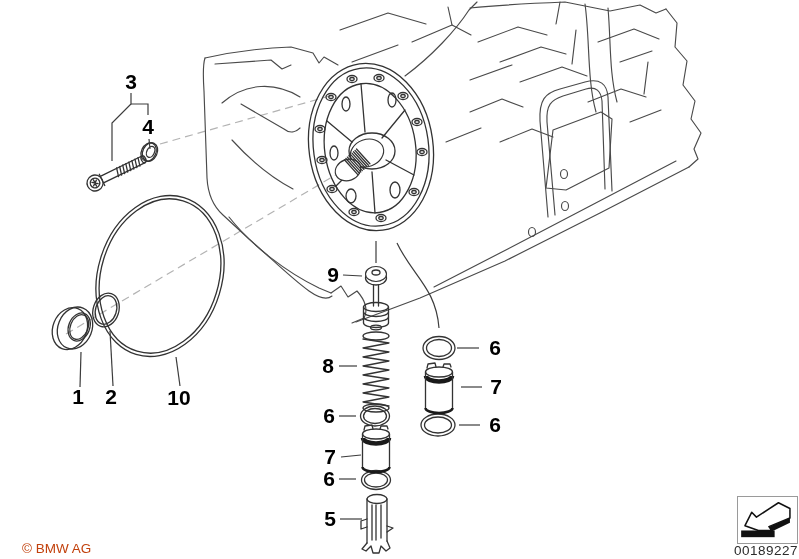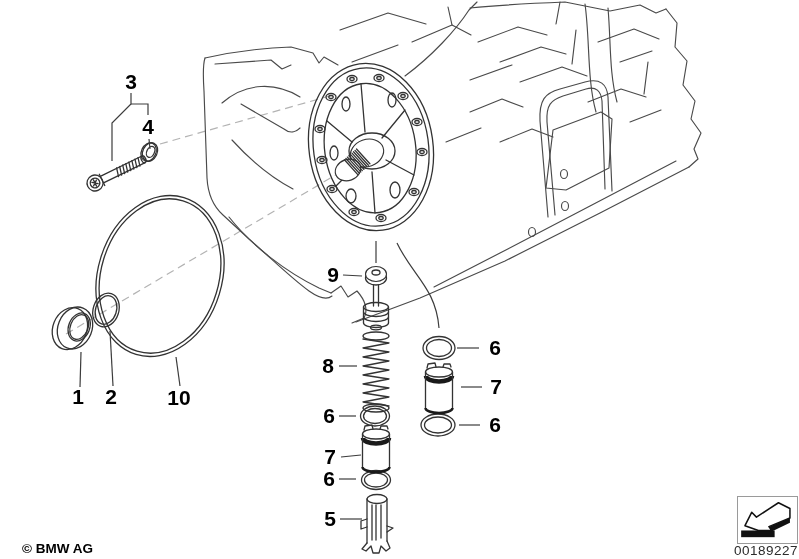--- a/index.html
+++ b/index.html
@@ -5,21 +5,21 @@
   html,body{margin:0;padding:0;background:#fff;}
   #stage{position:relative;width:799px;height:559px;background:#fff;overflow:hidden;
          font-family:"Liberation Sans",sans-serif;}
   #drawing{position:absolute;left:0;top:0;}
   .callout{font:bold 21px "Liberation Sans",sans-serif;fill:#000;}
   .leader{stroke:#3c3c3c;stroke-width:1.2;fill:none;}
   .house{stroke:#4a4a4a;stroke-width:1.15;fill:none;stroke-linejoin:round;stroke-linecap:round;}
   .part{stroke:#333;stroke-width:1.3;fill:none;stroke-linejoin:round;stroke-linecap:round;}
   .partw{stroke:#333;stroke-width:1.1;fill:#fff;}
   .dash{stroke:#b3b3b3;stroke-width:1.2;fill:none;stroke-dasharray:8 5;}
-  #copyright{position:absolute;left:22px;top:541px;font-size:13.5px;font-weight:bold;color:#000000;}
+  #copyright{position:absolute;left:22px;top:541px;font-size:13.5px;font-weight:normal;color:#c2410c;}
   #stamp{position:absolute;left:737px;top:496px;width:59px;height:46px;background:#fff;
          border:1px solid #9a9a9a;}
   #imgno{position:absolute;left:731px;top:543px;width:70px;text-align:center;
          font-size:13.5px;color:#2b2b2b;letter-spacing:.5px;}
 </style>
 </head>
 <body>
 
 <div id="stage">
 

